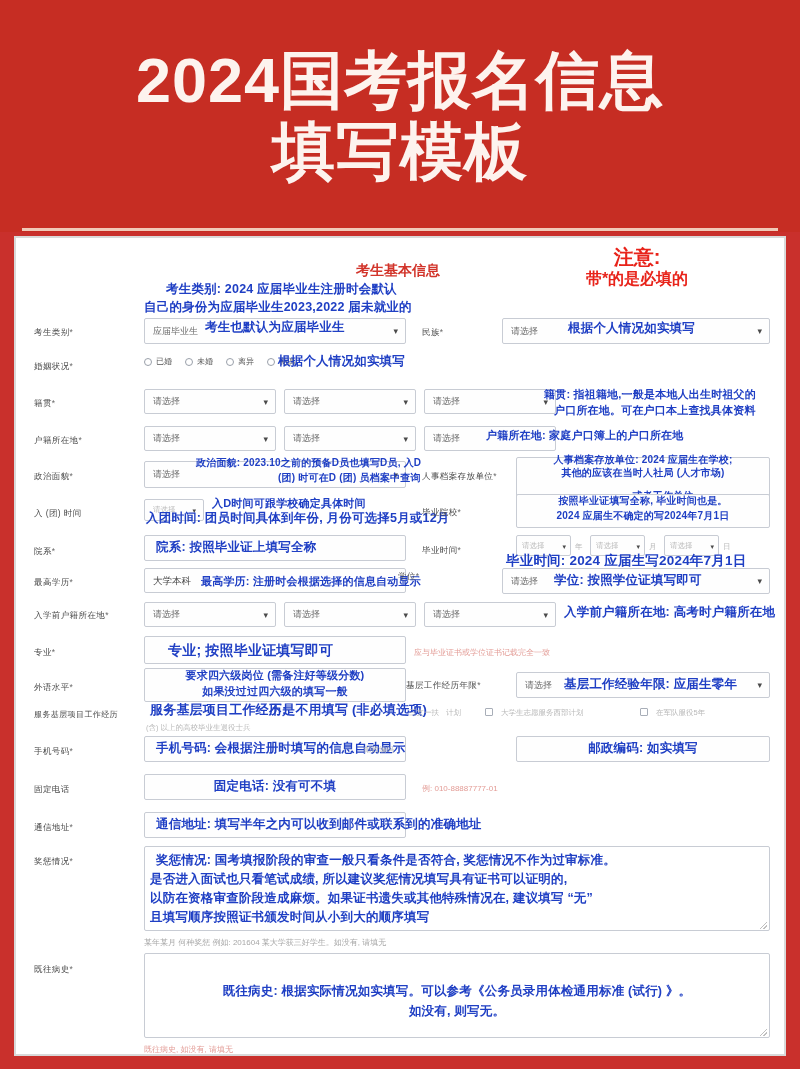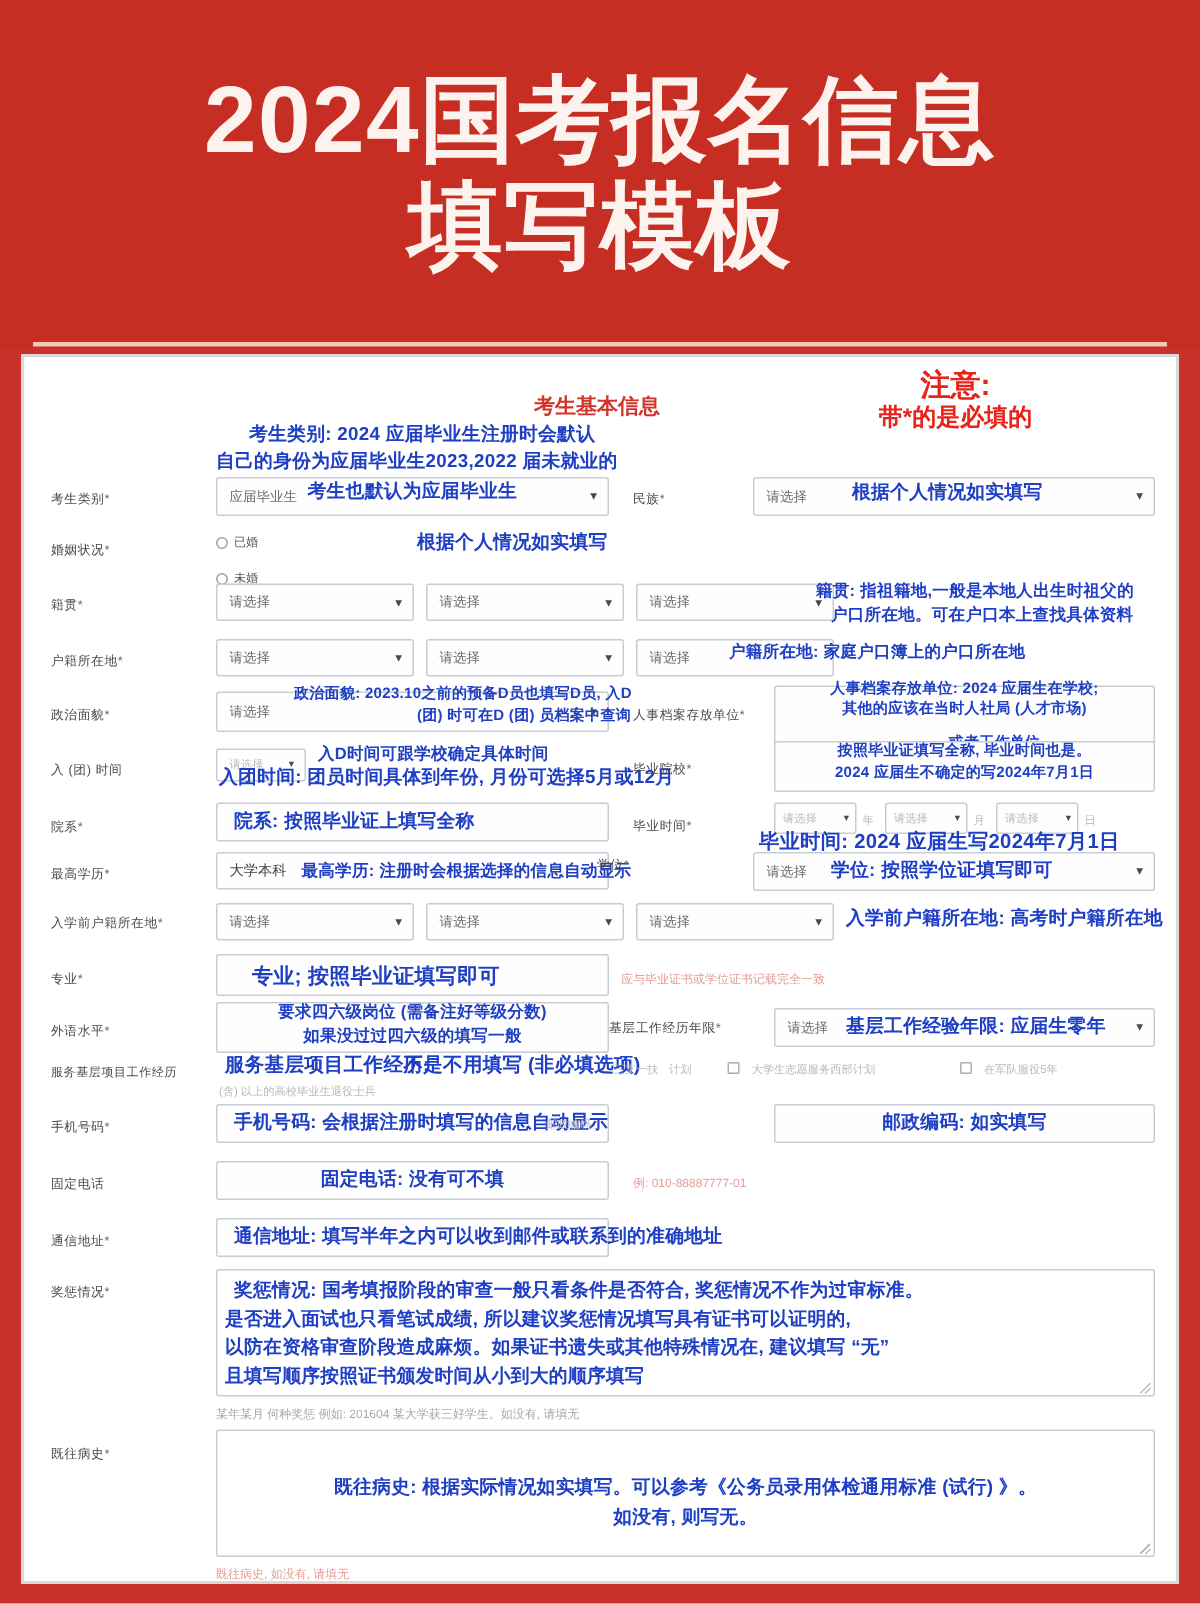--- a/index.html
+++ b/index.html
@@ -158,21 +158,21 @@
     </div>
     <div class="ctl sel" style="left:486px; top:80px; width:268px; height:26px;">
       <span class="ph">请选择</span>
       <span class="caret">▾</span>
     </div>
     <div class="ann" style="left:552px; top:83px;">根据个人情况如实填写</div>
 
     <div class="lbl" style="left:18px; top:123px;">
       <span>婚姻状况</span><span class="star">*</span>
     </div>
-    <div class="radio-grp" style="left:128px; top:118px;flex-direction:column;">
+    <div class="radio-grp" style="left:128px; top:118px;">
       <span class="radio-item">
         <span class="radio-dot"></span>
         <span class="radio-txt">已婚</span>
       </span>
       <span class="radio-item">
         <span class="radio-dot"></span>
         <span class="radio-txt">未婚</span>
       </span>
       <span class="radio-item">
         <span class="radio-dot"></span>

